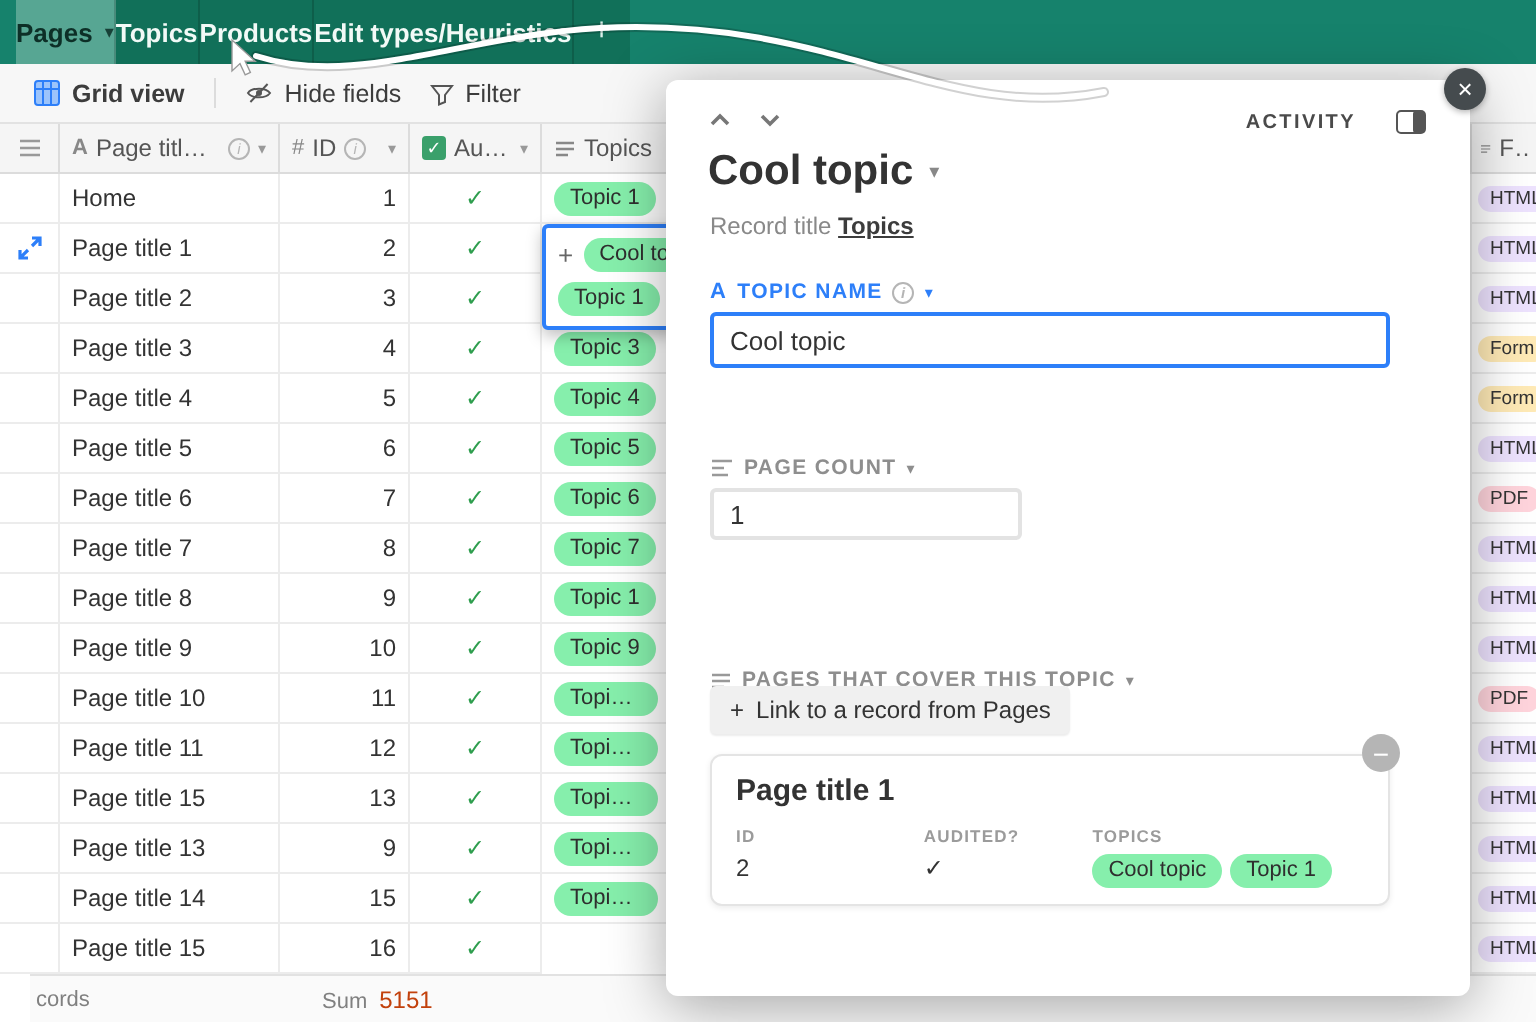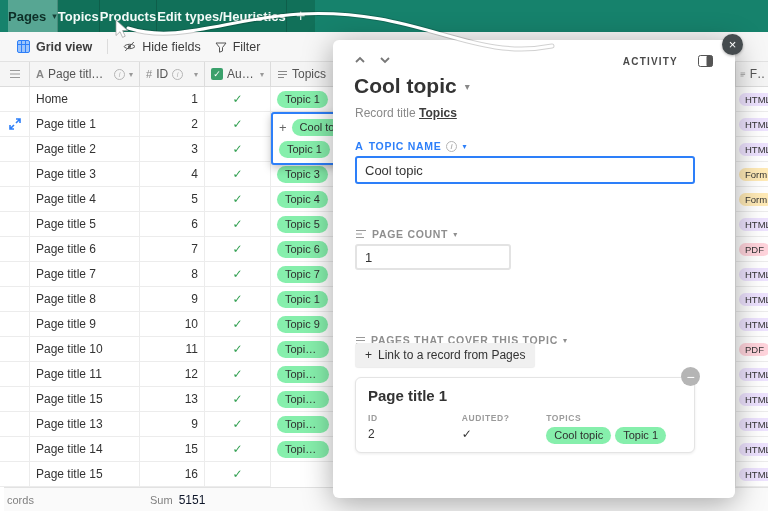--- a/index.html
+++ b/index.html
@@ -38,24 +38,24 @@
   .ce-line{display:flex;align-items:center;gap:5px}
   .ce-plus{color:#666;font-size:13px;line-height:1}
 
   
   .format-strip{position:absolute;left:735px;top:62px;width:33px;z-index:0}
   .fs-header{height:25px;display:flex;align-items:center;gap:4px;padding:0 4px;background:#f5f5f5;border-bottom:1px solid #dcdcdc;border-left:1px solid #dcdcdc;font-size:12px;color:#555;overflow:hidden;white-space:nowrap}
   .fs-row{height:25px;display:flex;align-items:center;padding:0 3px;border-bottom:1px solid #ececec;border-left:1px solid #ececec;overflow:hidden;background:#fff}
   .fbadge{border-radius:8px;padding:1px 6px;font-size:9.5px;color:#333;white-space:nowrap}
 
   
-  .summary{position:absolute;left:4px;right:0;bottom:0;height:24px;background:#fafafa;border-top:1px solid #e2e2e2;font-size:11px;color:#808080;z-index:0}
+  .summary{position:absolute;left:15px;right:0;bottom:0;height:24px;background:#fafafa;border-top:1px solid #e2e2e2;font-size:11px;color:#808080;z-index:0}
   .rec{position:absolute;left:3px;top:6px}
   .sum{position:absolute;left:146px;top:5px;display:flex;align-items:baseline;gap:6px}
-  .sumv{font-size:12px;color:#0f172a}
+  .sumv{font-size:12px;color:#c2410c}
 
   
   .modal{position:absolute;left:333px;top:40px;width:402px;height:458px;background:#fff;border-radius:6px;box-shadow:0 5px 30px rgba(0,0,0,.35);z-index:10}
   .m-close{position:absolute;top:-6px;right:-8px;width:21px;height:21px;border-radius:50%;background:#454b4e;color:#fff;font-size:13px;display:flex;align-items:center;justify-content:center;cursor:pointer;box-shadow:0 1px 3px rgba(0,0,0,.3);z-index:12}
   .m-nav{position:absolute;top:16px;left:21px;display:flex;gap:13px}
   .m-nav span{cursor:pointer;display:flex;align-items:center}
   .m-activity{position:absolute;top:15px;right:22px;display:flex;align-items:center;gap:20px;font-size:10px;font-weight:700;letter-spacing:1.2px;color:#4a4a4a;cursor:pointer}
   .m-title{position:absolute;top:34px;left:21px;display:flex;align-items:center;gap:8px;font-size:21px;font-weight:700;color:#333}
   .m-title .tcaret{font-size:10px;color:#888}
   .m-sub{position:absolute;top:66px;left:22px;font-size:12px;color:#898989}

